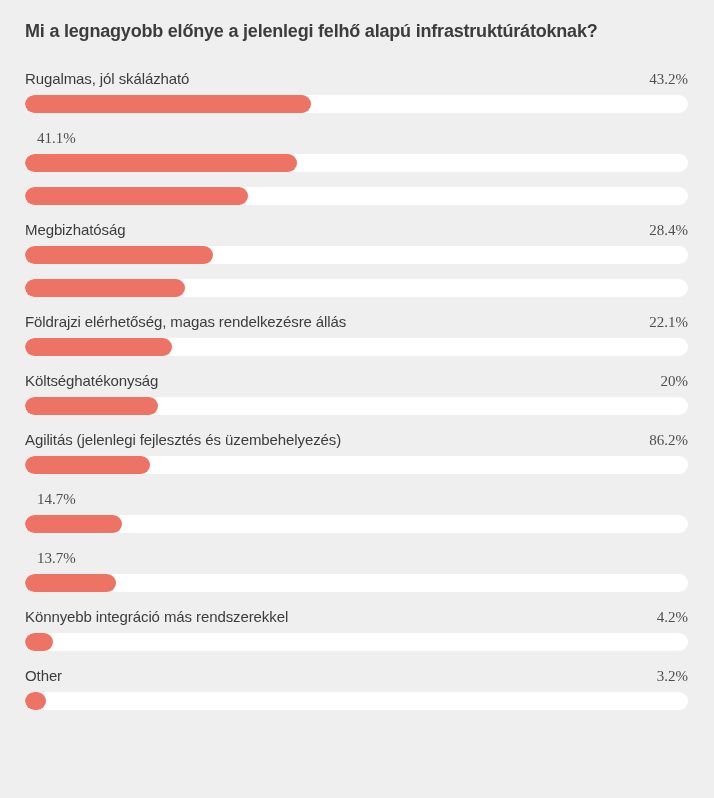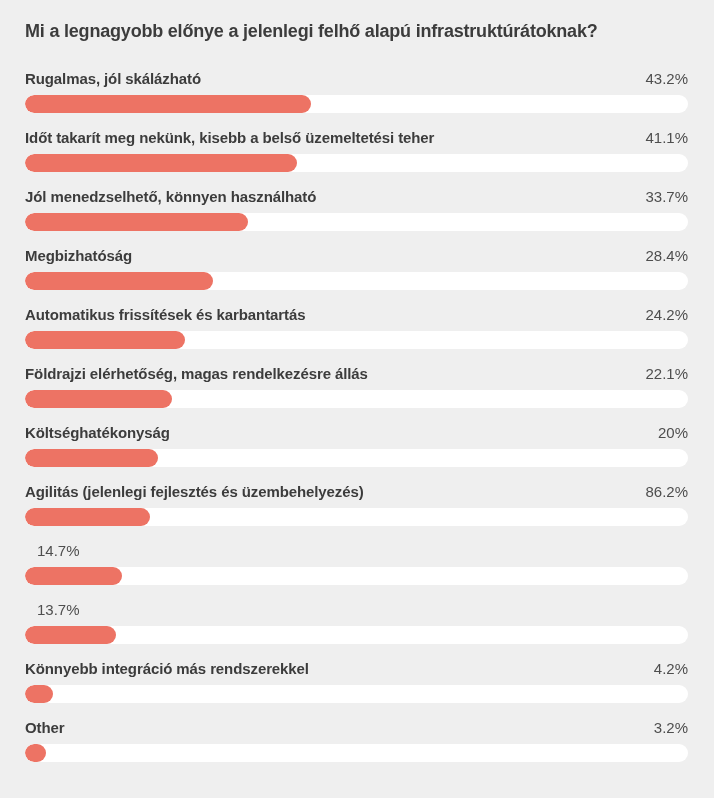--- a/index.html
+++ b/index.html
@@ -25,32 +25,33 @@
   .rows { }
   .row { margin-bottom: 15px; }
   .row-head {
     display: flex;
     justify-content: space-between;
     align-items: baseline;
     margin-bottom: 6px;
   }
   .label {
     font-size: 15px;
-    font-weight: bold;
+    font-weight: normal;
     color: #3C3C3C;
     line-height: 20px;
     letter-spacing: -0.1px;
   }
   .pct {
     font-size: 15px;
     font-weight: normal;
     color: #4E4E4E;
     line-height: 20px;
     white-space: nowrap;
     padding-left: 12px;
+    font-family: Liberation Serif, serif;
   }
   .track {
     width: 100%;
     height: 18px;
     background: #FFFFFF;
     border-radius: 9px;
     overflow: hidden;
   }
   .fill {
     height: 18px;
@@ -71,53 +72,44 @@
       <span class="label">Rugalmas, jól skálázható</span>
       <span class="pct">43.2%</span>
     </div>
     <div class="track">
       <div class="fill" style="width: 43.2%; background: rgb(237, 115, 100);"></div>
     </div>
   </div>
 
   <div class="row">
     <div class="row-head">
-      <span class="label">Időt takarít meg nekünk, kisebb a belső üzemeltetési teher</span>
       <span class="pct">41.1%</span>
     </div>
     <div class="track">
       <div class="fill" style="width: 41.1%; background: rgb(237, 115, 100);"></div>
     </div>
   </div>
 
   <div class="row">
-    <div class="row-head">
-      <span class="label">Jól menedzselhető, könnyen használható</span>
-      <span class="pct">33.7%</span>
-    </div>
     <div class="track">
       <div class="fill" style="width: 33.7%; background: rgb(237, 115, 100);"></div>
     </div>
   </div>
 
   <div class="row">
     <div class="row-head">
       <span class="label">Megbizhatóság</span>
       <span class="pct">28.4%</span>
     </div>
     <div class="track">
       <div class="fill" style="width: 28.4%; background: rgb(237, 115, 100);"></div>
     </div>
   </div>
 
   <div class="row">
-    <div class="row-head">
-      <span class="label">Automatikus frissítések és karbantartás</span>
-      <span class="pct">24.2%</span>
-    </div>
     <div class="track">
       <div class="fill" style="width: 24.2%; background: rgb(237, 115, 100);"></div>
     </div>
   </div>
 
   <div class="row">
     <div class="row-head">
       <span class="label">Földrajzi elérhetőség, magas rendelkezésre állás</span>
       <span class="pct">22.1%</span>
     </div>

